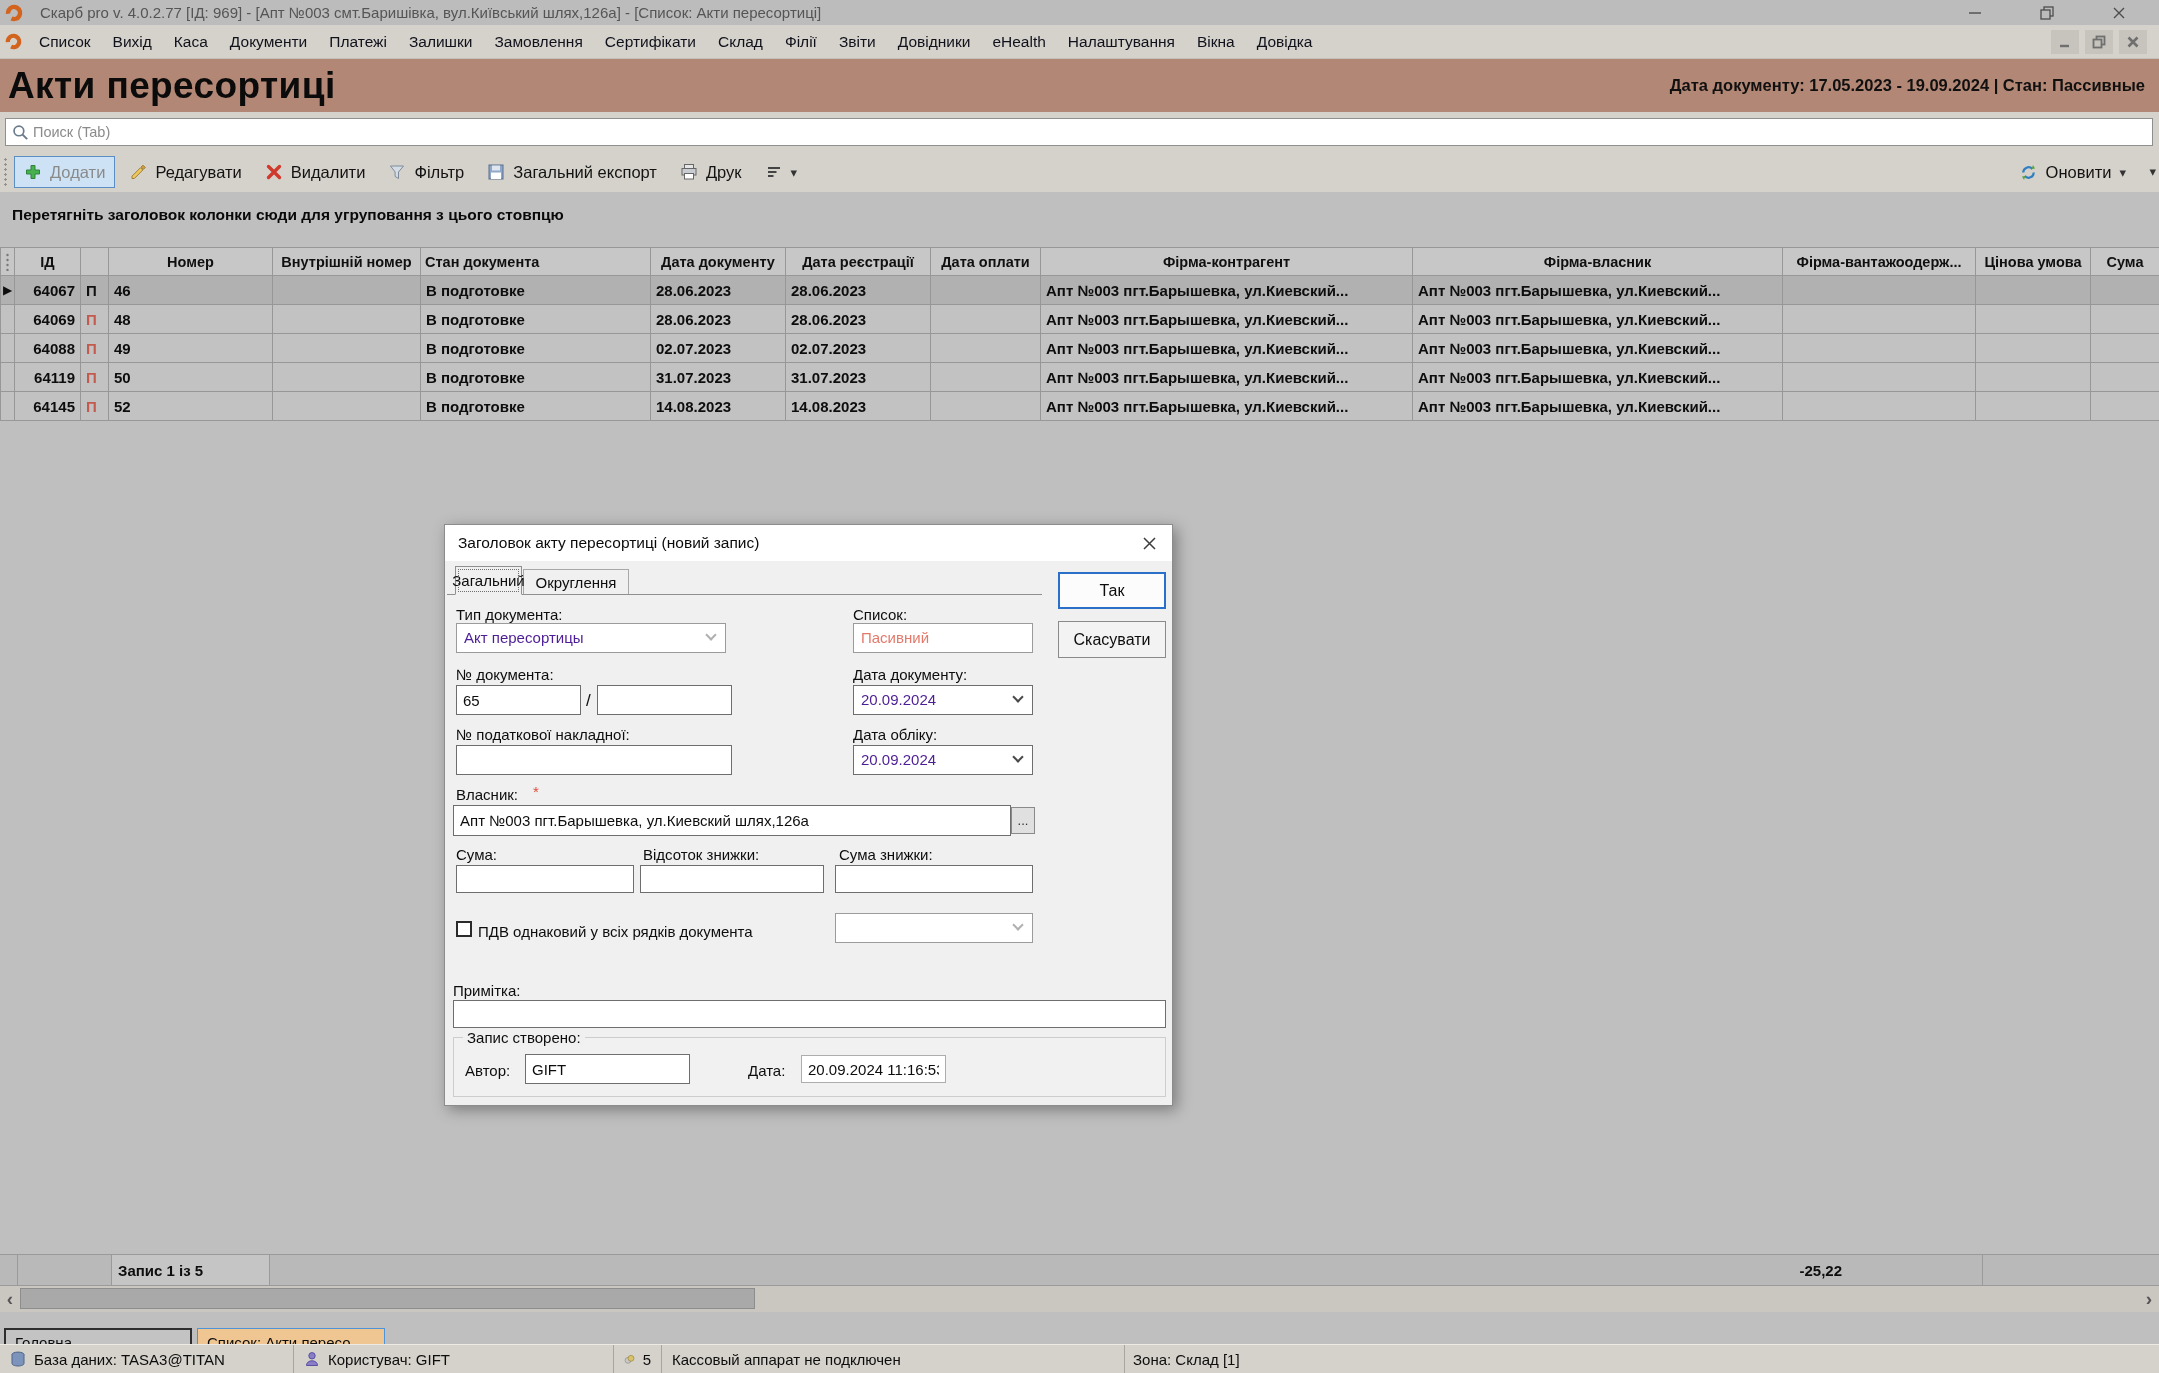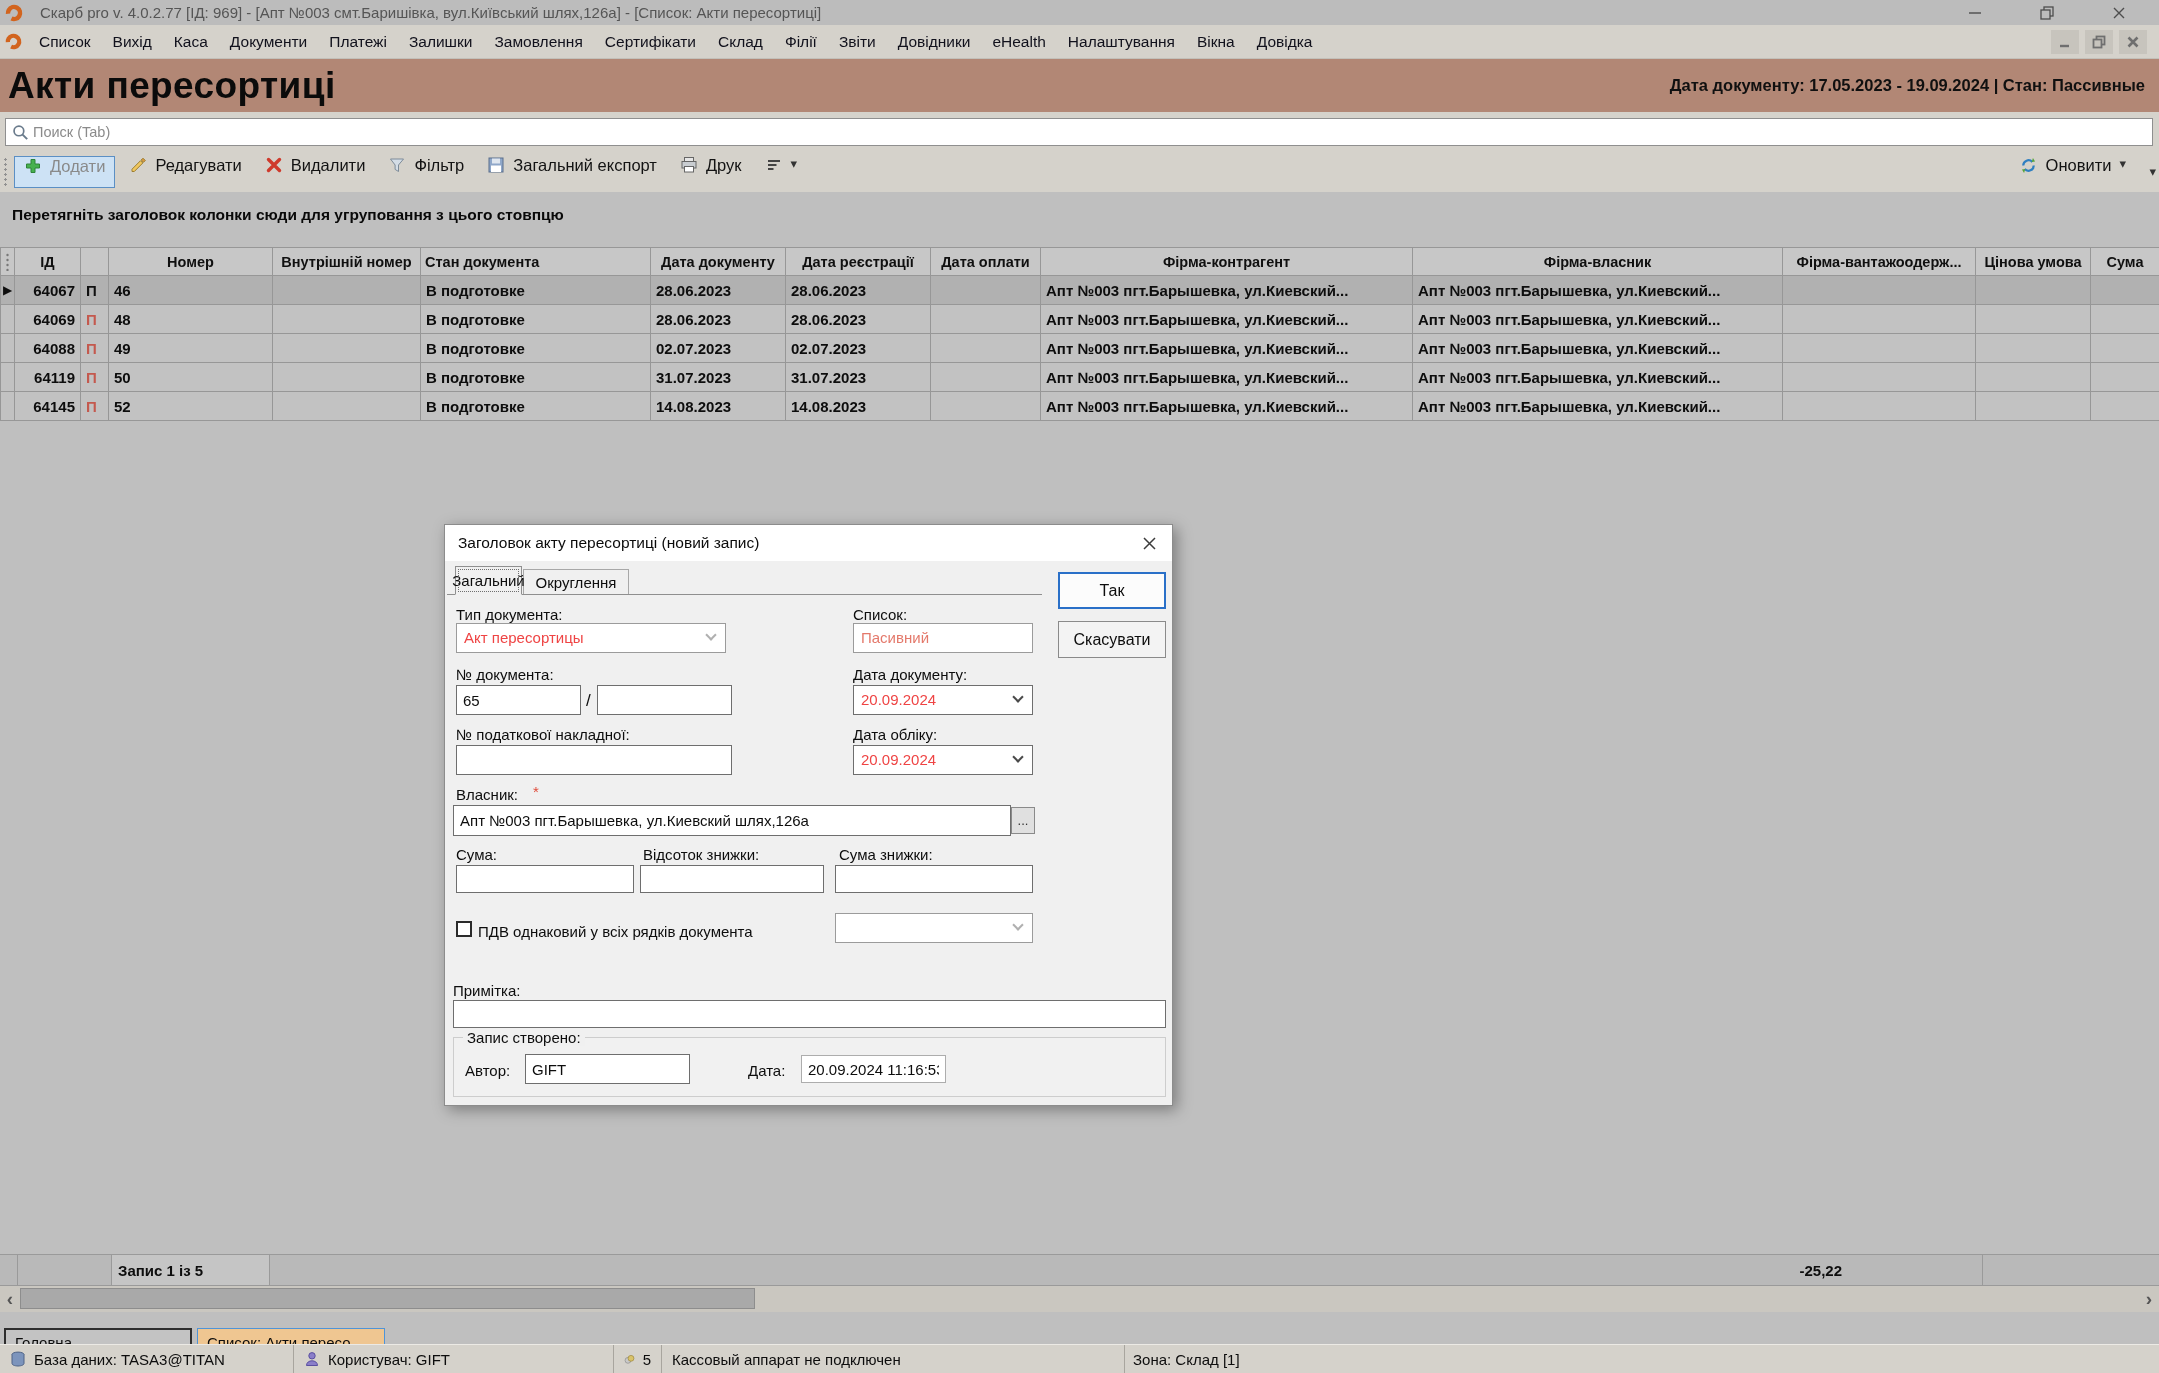--- a/index.html
+++ b/index.html
@@ -27,21 +27,21 @@
 
 #searchrow{position:absolute;left:0;top:112px;width:2159px;height:40px;background:#d5d2cb}
 #searchbox{position:absolute;left:5px;top:6px;width:2148px;height:28px;background:#fff;border:1px solid #8f8f8f}
 #searchbox svg{position:absolute;left:5px;top:4px}
 #searchbox input{position:absolute;left:27px;top:1px;width:2110px;height:24px;border:none;outline:none;background:transparent;font-size:14.5px;font-family:inherit;color:#333}
 #searchbox input::placeholder{color:#8b8b8b}
 
 
 #toolbar{position:absolute;left:0;top:152px;width:2159px;height:40px;background:#d5d2cb;display:flex;align-items:center;gap:5px;padding-left:3px}
 .grip{width:6px;height:30px;background-image:radial-gradient(#909090 1px,transparent 1.3px);background-size:5px 5px}
-.tbtn{display:flex;align-items:flex-start;gap:8px;height:32px;padding:0 9px;font-size:16.5px;color:#131313;white-space:nowrap}
+.tbtn{display:flex;align-items:center;gap:8px;height:32px;padding:0 9px;font-size:16.5px;color:#131313;white-space:nowrap}
 #btn-add{background:#cde2f5;border:1px solid #5b8fc4;color:#8a8a8a}
 #btn-refresh{position:absolute;right:24px;top:4px}
 #tb-overflow{position:absolute;right:3px;top:12px;font-size:13px;color:#333}
 .darr{font-size:13px;color:#333}
 
 
 #grouppanel{position:absolute;left:12px;top:206px;font-size:15.5px;font-weight:700;color:#090909}
 
 
 #grid{position:absolute;left:0;top:247px;width:2159px;border-collapse:collapse;table-layout:fixed}
@@ -77,21 +77,21 @@
 #dtab-rounding{left:78px;top:44px;width:106px;height:26px;border:1px solid #a8a8a8;border-bottom:none;z-index:1}
 #tabline{position:absolute;left:2px;top:69px;width:595px;border-bottom:1px solid #8f8f8f;z-index:2}
 .dlgbtn{position:absolute;left:613px;width:108px;height:37px;display:flex;align-items:center;justify-content:center;font-size:16px;background:#fcfcfc;border:1px solid #8a8a8a}
 #btn-ok{top:47px;border:2px solid #2a70c8}
 #btn-cancel{top:96px;background:#f3f3f3}
 .dlbl{position:absolute;font-size:15px;white-space:nowrap;color:#0d0d0d}
 .req{color:#e04b3a}
 input.din{position:absolute;border:1px solid #6e6e6e;background:#fff;font-size:15px;font-family:inherit;color:#0d0d0d;padding:0 6px;outline:none}
 .dcombo{position:absolute;background:#fff;border:1px solid #9b9b9b}
 .dcombo.dark{border-color:#6e6e6e}
-.cval{font-size:15px;line-height:28px;padding-left:7px;white-space:nowrap;overflow:hidden;color:#ef4444}
+.cval{font-size:15px;line-height:28px;padding-left:7px;white-space:nowrap;overflow:hidden;color:#4c1d95}
 .cval.red{color:#e4796b}
 .chev{position:absolute;right:10px;top:50%;width:8px;height:8px;margin-top:-7px;border-right:2px solid #4a4a4a;border-bottom:2px solid #4a4a4a;transform:rotate(45deg)}
 .chev.lt{border-color:#b0b0b0}
 #owner-browse{position:absolute;left:566px;top:282px;width:24px;height:27px;background:#e0e0e0;border:1px solid #8a8a8a;font-size:13px;display:flex;align-items:center;justify-content:center;color:#333}
 #vat-cb{position:absolute;left:11px;top:396px;width:16px;height:16px;background:#fff;border:2px solid #2b2b2b}
 #vat-lbl{left:33px;top:398px;width:357px;overflow:hidden}
 #grpbox{position:absolute;left:8px;top:512px;width:713px;height:60px;border:1px solid #cdcdcd;background:#f1f1f1}
 #grplbl{left:18px;top:504px;background:#f0f0f0;padding:0 4px;z-index:2}
 </style>
 </head>

